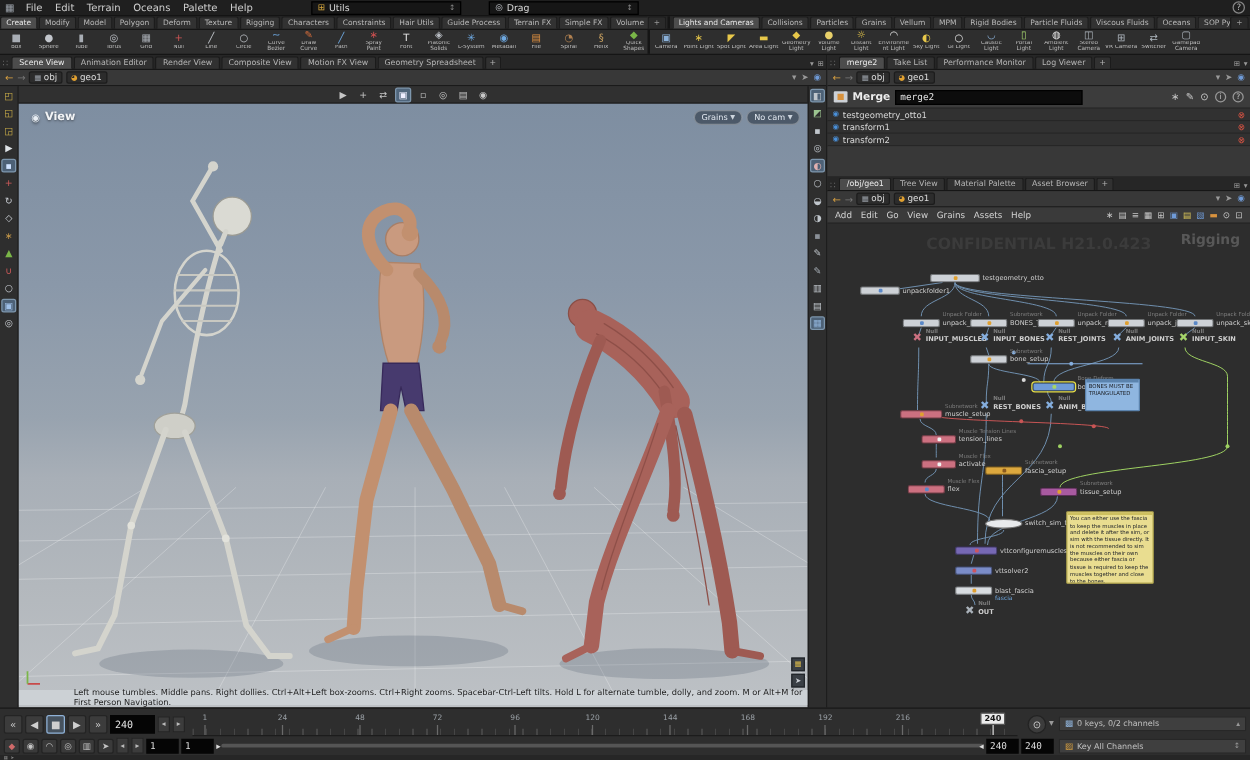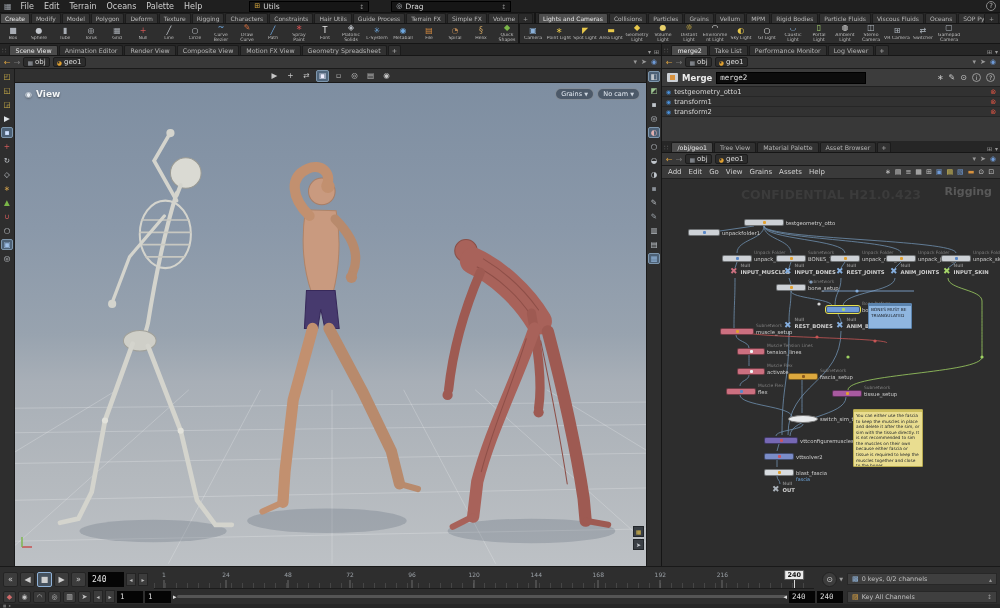--- a/index.html
+++ b/index.html
@@ -532,20 +532,21 @@
               <span class="car">▼</span>
             </div>
           <div class="pill nocam">
               <span>No cam</span>
               <span class="car">▼</span>
             </div>
           <svg class="axis" width="16" height="16">
             <line x1="3" y1="13" x2="13" y2="13" stroke="#c84a4a" stroke-width="1.4"></line>
             <line x1="3" y1="13" x2="3" y2="3" stroke="#7ab648" stroke-width="1.4"></line>
           </svg>
+          <div class="helpstrip">Left mouse tumbles. Middle pans. Right dollies. Ctrl+Alt+Left box-zooms. Ctrl+Right zooms. Spacebar-Ctrl-Left tilts. Hold L for alternate tumble, dolly, and zoom. M or Alt+M for First Person Navigation.</div>
           <div class="vp-corner">
             <span class="si">▦</span>
             <span class="si" style="color:#c8ccd2">➤</span>
           </div>
         </div>
       </div>
 
       <div class="sidecol right">
 
       <span class="si hl" actable="true" style="color: rgb(192, 198, 204);">◧</span>

